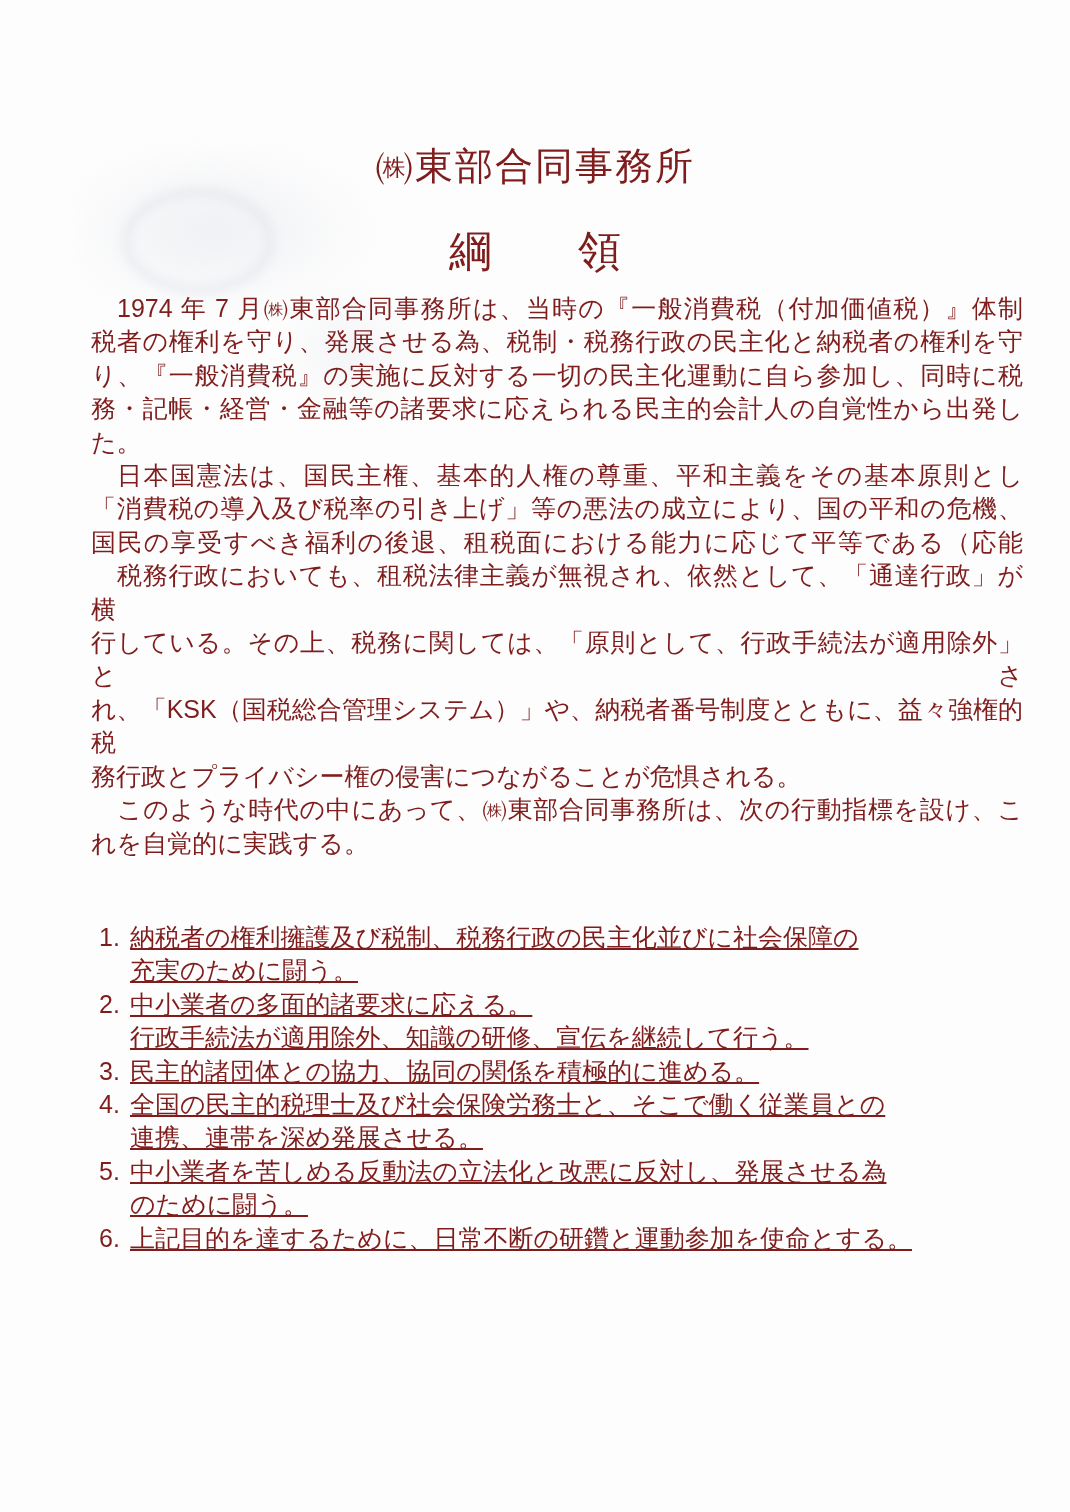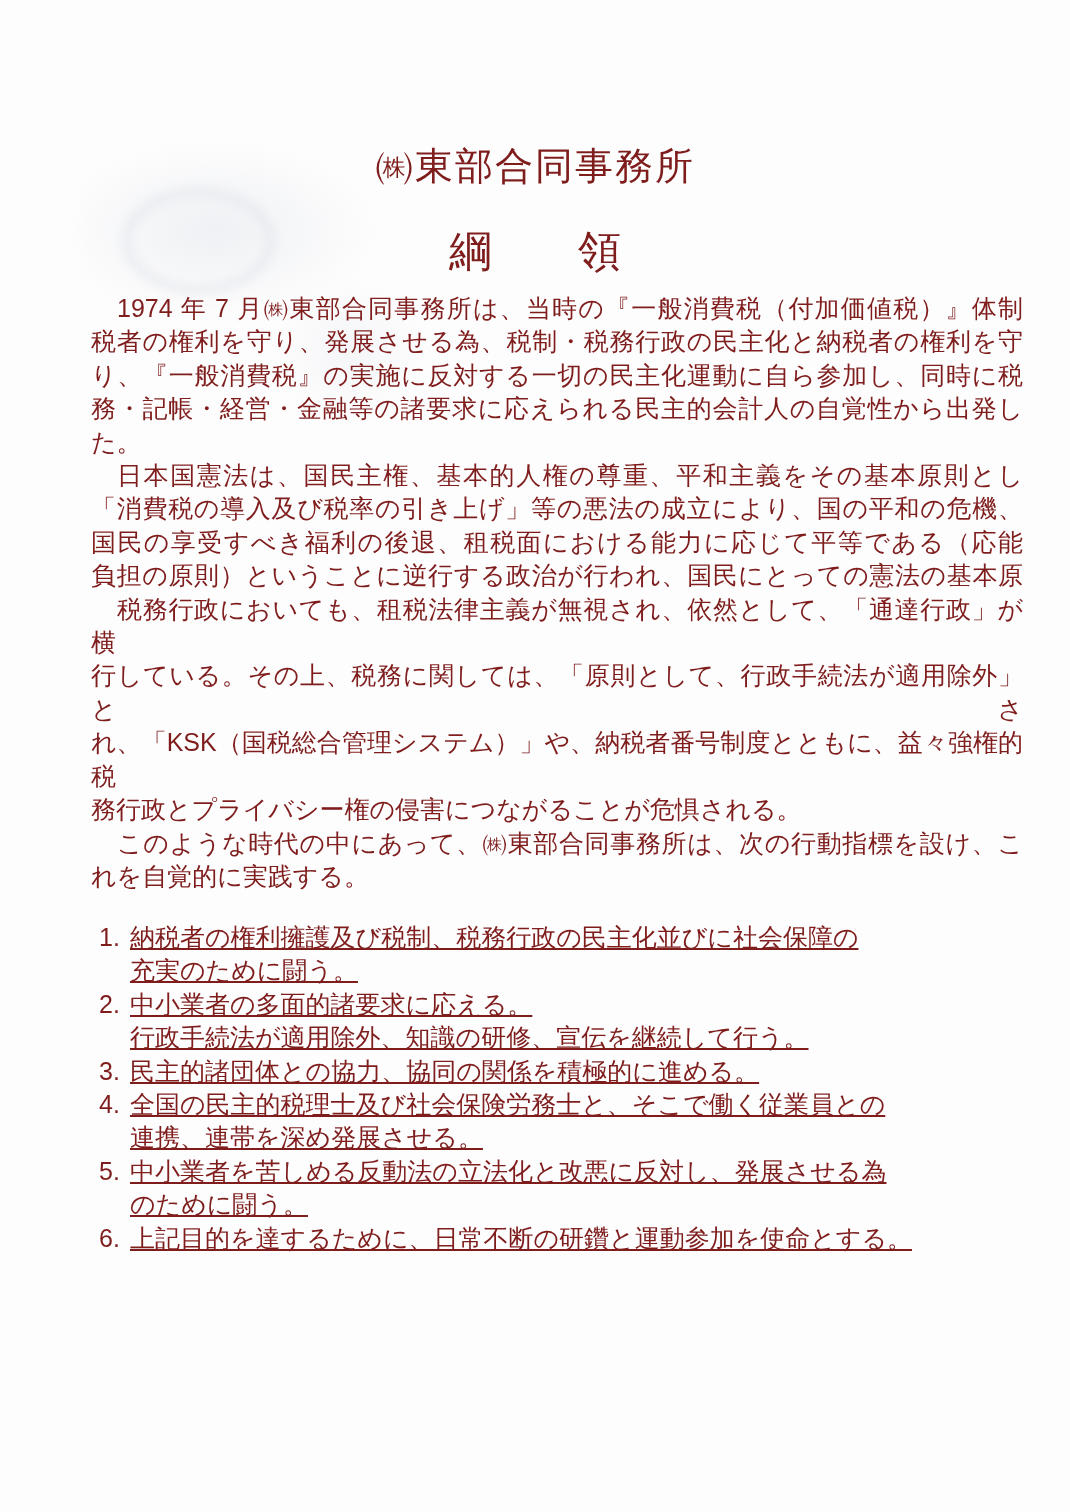--- a/index.html
+++ b/index.html
@@ -96,21 +96,20 @@
       <div class="line fill indent">1974 年 7 月㈱東部合同事務所は、当時の『一般消費税（付加価値税）』体制</div>
       <div class="line fill">税者の権利を守り、発展させる為、税制・税務行政の民主化と納税者の権利を守</div>
       <div class="line fill">り、『一般消費税』の実施に反対する一切の民主化運動に自ら参加し、同時に税</div>
       <div class="line fill">務・記帳・経営・金融等の諸要求に応えられる民主的会計人の自覚性から出発し</div>
       <div class="line">た。</div>
     </div>
     <div class="para">
       <div class="line fill indent">日本国憲法は、国民主権、基本的人権の尊重、平和主義をその基本原則とし</div>
       <div class="line fill">「消費税の導入及び税率の引き上げ」等の悪法の成立により、国の平和の危機、</div>
       <div class="line fill">国民の享受すべき福利の後退、租税面における能力に応じて平等である（応能</div>
-      <div class="line fill">負担の原則）ということに逆行する政治が行われ、国民にとっての憲法の基本原</div>
     </div>
     <div class="para">
       <div class="line fill indent">税務行政においても、租税法律主義が無視され、依然として、「通達行政」が横</div>
       <div class="line fill">行している。その上、税務に関しては、「原則として、行政手続法が適用除外」とさ</div>
       <div class="line fill">れ、「KSK（国税総合管理システム）」や、納税者番号制度とともに、益々強権的税</div>
       <div class="line">務行政とプライバシー権の侵害につながることが危惧される。</div>
     </div>
     <div class="para">
       <div class="line fill indent">このような時代の中にあって、㈱東部合同事務所は、次の行動指標を設け、こ</div>
       <div class="line">れを自覚的に実践する。</div>

